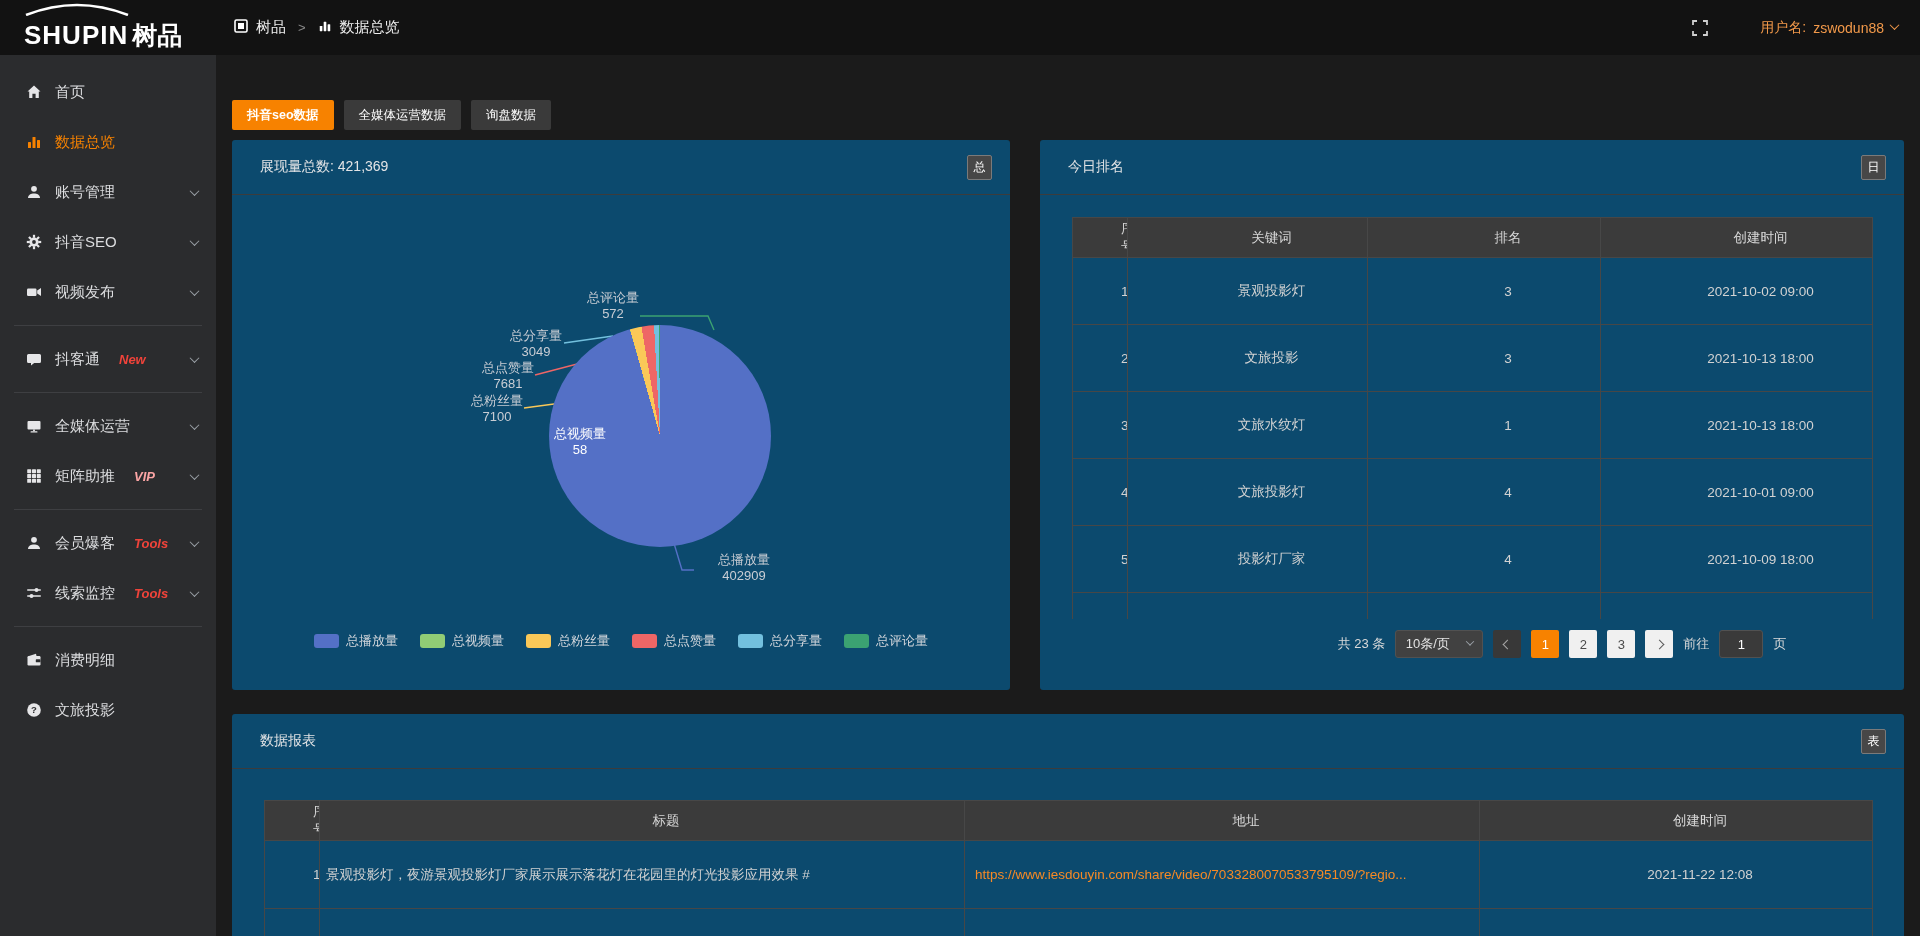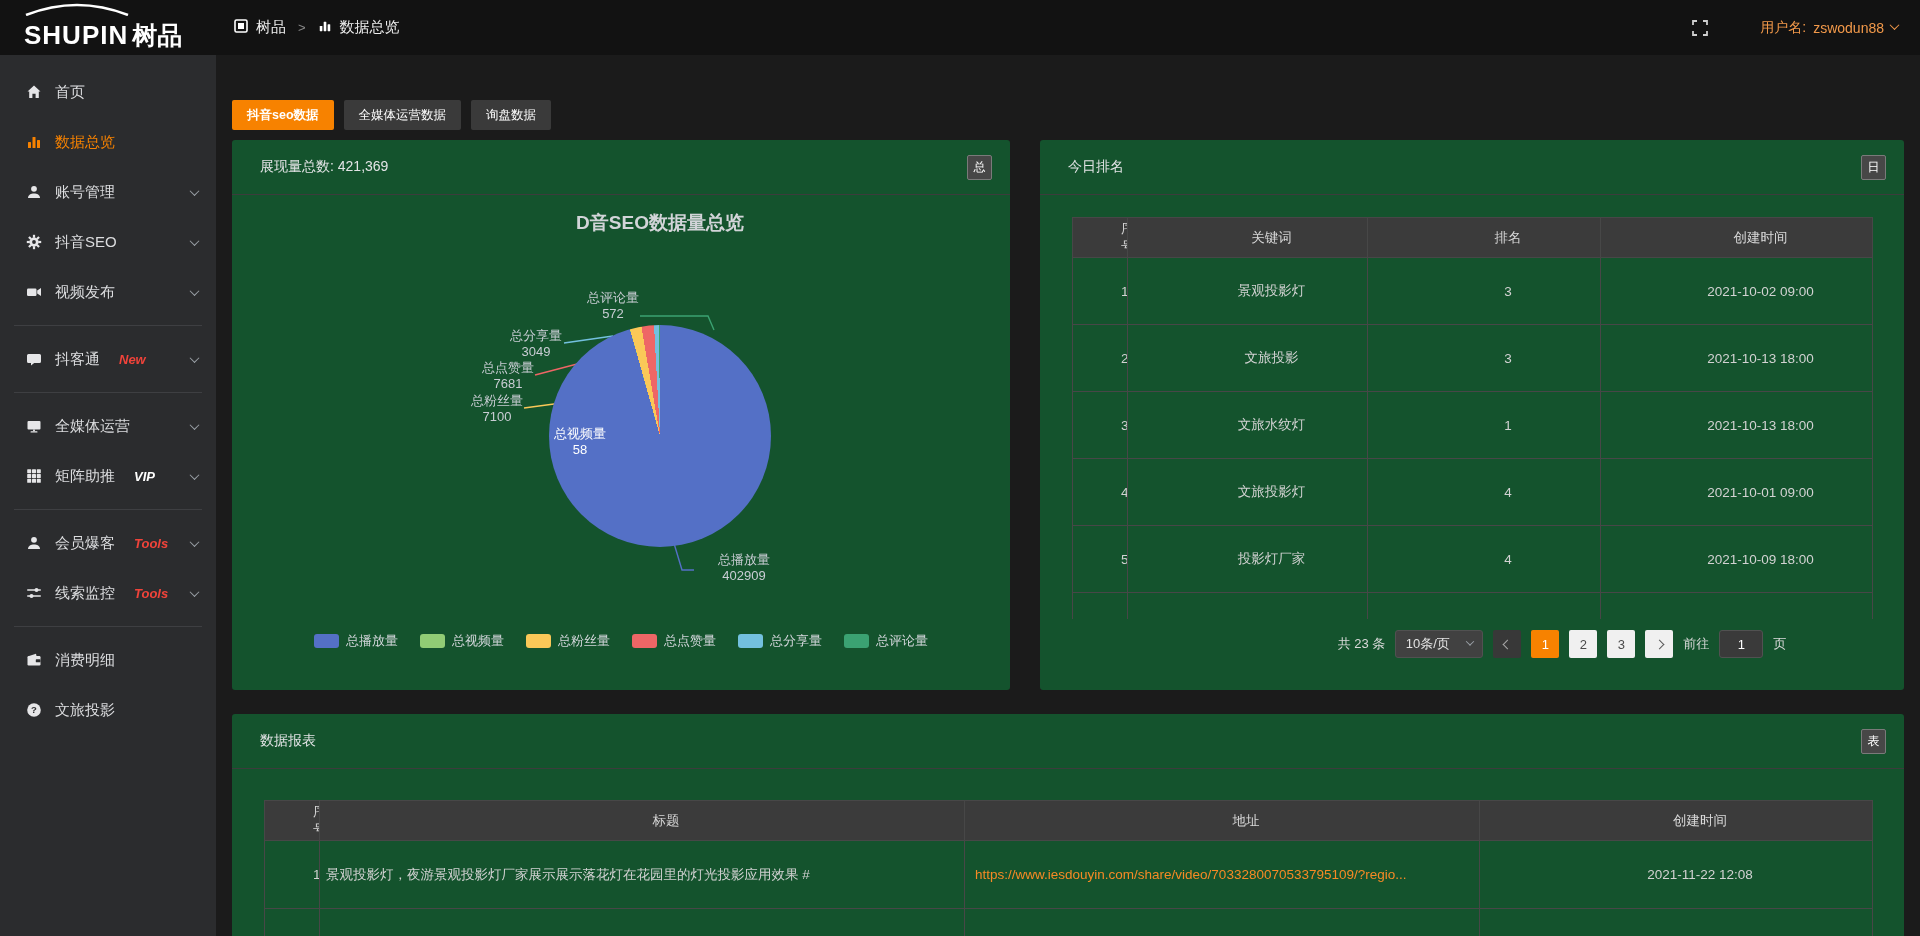--- a/index.html
+++ b/index.html
@@ -22,30 +22,30 @@
     border-bottom:1.5px solid #9aa0a6; transform:rotate(45deg) translate(-1px,-1px); }
   .username .chev { border-color:#f2994a; margin-top:-3px; }
   
   .sidebar { position:absolute; left:0; top:55px; width:216px; height:881px; background:#2b2c2e; padding-top:12px; }
   .sb-item { height:50px; display:flex; align-items:center; padding:0 18px 0 26px; gap:13px;
     color:#dcdddf; font-size:15px; cursor:pointer; }
   .sb-item .ico { width:16px; height:16px; display:flex; align-items:center; justify-content:center; color:#e6e6e8; }
   .sb-item.active, .sb-item.active .ico { color:#f78200; }
   .sb-badge { font-style:italic; font-weight:bold; font-size:13px; margin-left:6px; }
   .sb-badge.red { color:#f0433a; }
-  .sb-badge.orange { color:#ffffff; }
+  .sb-badge.orange { color:#fca5a5; }
   .sb-chev { margin-left:auto; }
   .sb-divider { height:1px; background:#3e3f42; margin:8px 14px; }
   
   .main { position:absolute; left:216px; top:55px; width:1704px; height:881px; background:#1b1b1b; overflow:hidden; }
   .tabs { position:absolute; left:16px; top:45px; display:flex; gap:10px; }
   .tab { height:30px; padding:0 15px; display:flex; align-items:center; background:#3a3a3a;
     color:#ffffff; font-size:12.5px; border-radius:2px; cursor:pointer; }
   .tab.active { background:#f78200; color:#fff; font-weight:bold; }
-  .panel { position:absolute; background:#14532d; border-radius:3px; }
+  .panel { position:absolute; background:#0c4a6e; border-radius:3px; }
   .panel-head { height:55px; display:flex; align-items:center; padding:0 18px 0 28px;
     border-bottom:1px solid #3c3c3c; }
   .panel-title { color:#e3e4e6; font-size:14px; }
   .corner-btn { margin-left:auto; width:25px; height:25px; background:#474747; border:1px solid #7a7a7a;
     border-radius:2px; color:#fff; font-size:12px; display:flex; align-items:center; justify-content:center; cursor:pointer; }
   
   #panel-chart { left:16px; top:85px; width:778px; height:550px; }
   .chart-title { position:absolute; left:60px; top:70px; width:736px; text-align:center;
     color:#d2d4d8; font-size:19px; font-weight:bold; }
   .pie { position:absolute; left:317px; top:185px; width:222px; height:222px; border-radius:50%; }
@@ -283,21 +283,20 @@
     <div class="tab active">抖音seo数据</div>
     <div class="tab">全媒体运营数据</div>
     <div class="tab">询盘数据</div>
   </div>
 
   <div class="panel" id="panel-chart">
     <div class="panel-head">
       <span class="panel-title">展现量总数: 421,369</span>
       <span class="corner-btn">总</span>
     </div>
-    <div class="chart-title">D音SEO数据量总览</div>
 
     <svg class="leader-svg" width="778" height="550" viewBox="0 0 778 550">
       <polyline points="408,176 476,176 482,190" fill="none" stroke-width="1.4" stroke="#3ba272"></polyline>
       <polyline points="332,203 381,196" fill="none" stroke-width="1.4" stroke="#73c0de"></polyline>
       <polyline points="303,235 349,223" fill="none" stroke-width="1.4" stroke="#ee6666"></polyline>
       <polyline points="292,268 322,264" fill="none" stroke-width="1.4" stroke="#fac858"></polyline>
       <polyline points="441,400 450,430 462,430" fill="none" stroke-width="1.4" stroke="#5470c6"></polyline>
     </svg>
 
     <div class="pie" style="background: conic-gradient(rgb(84, 112, 198) 0deg, rgb(84, 112, 198) 344.23deg, rgb(145, 204, 117) 344.23deg, rgb(145, 204, 117) 344.28deg, rgb(250, 200, 88) 344.28deg, rgb(250, 200, 88) 350.34deg, rgb(238, 102, 102) 350.34deg, rgb(238, 102, 102) 356.91deg, rgb(115, 192, 222) 356.91deg, rgb(115, 192, 222) 359.51deg, rgb(59, 162, 114) 359.51deg, rgb(59, 162, 114) 360deg);"></div>

